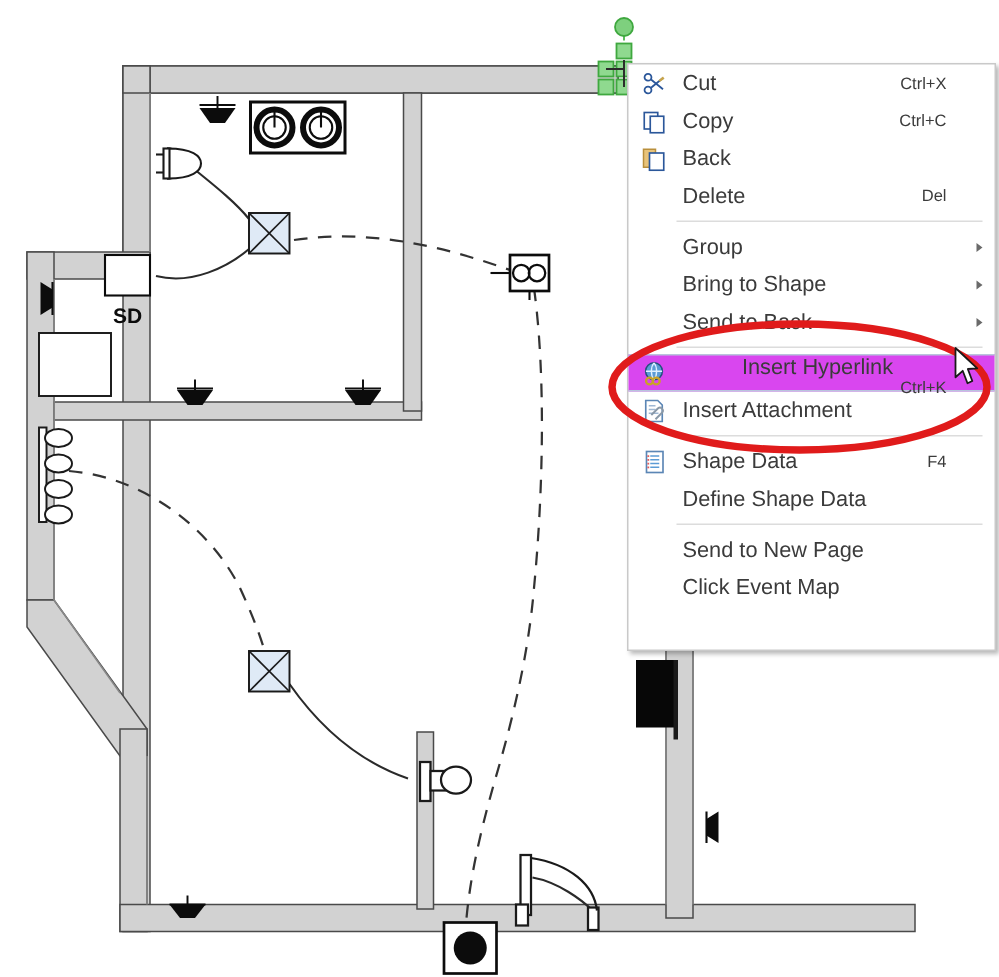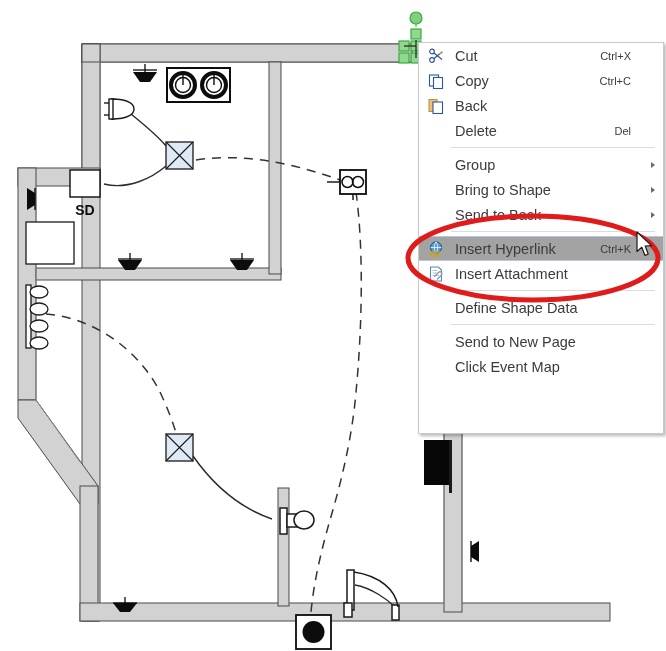--- a/index.html
+++ b/index.html
@@ -18,21 +18,21 @@
     font-family:"Liberation Sans", sans-serif;
     z-index:40;
   }
   .mi{
     position:relative; height:25px; display:flex; align-items:center;
     padding-left:36px; padding-right:28px; box-sizing:border-box;
     color:#3b3b3b; font-size:14.5px; white-space:nowrap; cursor:default;
   }
   .mi .lbl{flex:0 0 auto;}
   .mi .acc{margin-left:auto; color:#3b3b3b; font-size:11px; padding-right:4px;}
-  .mi.hl{background:#a3a3a3; border-top:1px solid #b9c5dc; border-bottom:1px solid #b9c5dc;}
+  .mi.hl{background:#d946ef; border-top:1px solid #b9c5dc; border-bottom:1px solid #b9c5dc;flex-direction:column;}
   .mi .ico{position:absolute; left:9px; top:50%; transform:translateY(-50%);
            width:17px; height:17px; display:block;}
   .arr{position:absolute; right:8px; top:50%; transform:translateY(-50%);
        width:0;height:0;border-left:4px solid #6a6a6a;
        border-top:3.5px solid transparent;border-bottom:3.5px solid transparent;}
   .sep{height:1px;background:#dcdcdc;margin:4px 8px 4px 32px;}
 
   
   #redring{position:absolute;left:404px;top:212px;width:258px;height:92px;z-index:60;pointer-events:none;}
   
@@ -310,20 +310,41 @@
           <path d="M9,14 l4.5,-4.5 a2,2 0 0 0 -2.8,-2.8 l-4.5,4.5" fill="none" stroke="#8a99a8" stroke-width="1.3"></path>
         </svg>
     </span>
     <span class="lbl">Insert Attachment</span>
     <span class="acc"></span>
   </div>
 
   <div class="sep"></div>
 
   <div class="mi">
+    <span class="ico">
+      <svg viewBox="0 0 17 17">
+          <rect x="3" y="1.5" width="11" height="14" fill="#fff" stroke="#5b86b5" stroke-width="1.1"></rect>
+          <g stroke="#5b9bd5" stroke-width="1">
+            <line x1="5.5" y1="4.5" x2="11.5" y2="4.5"></line>
+            <line x1="5.5" y1="7" x2="11.5" y2="7"></line>
+            <line x1="5.5" y1="9.5" x2="11.5" y2="9.5"></line>
+            <line x1="5.5" y1="12" x2="11.5" y2="12"></line>
+          </g>
+          <g fill="#e05a5a">
+            <rect x="3.6" y="4" width="1.2" height="1.2"></rect>
+            <rect x="3.6" y="6.5" width="1.2" height="1.2"></rect>
+            <rect x="3.6" y="9" width="1.2" height="1.2"></rect>
+            <rect x="3.6" y="11.5" width="1.2" height="1.2"></rect>
+          </g>
+        </svg>
+    </span>
+    <span class="lbl">Shape Data</span>
+    <span class="acc">F4</span>
+  </div>
+  <div class="mi">
     <span class="lbl">Define Shape Data</span>
   </div>
 
   <div class="sep"></div>
 
   <div class="mi">
     <span class="lbl">Send to New Page</span>
   </div>
   <div class="mi">
     <span class="lbl">Click Event Map</span>

